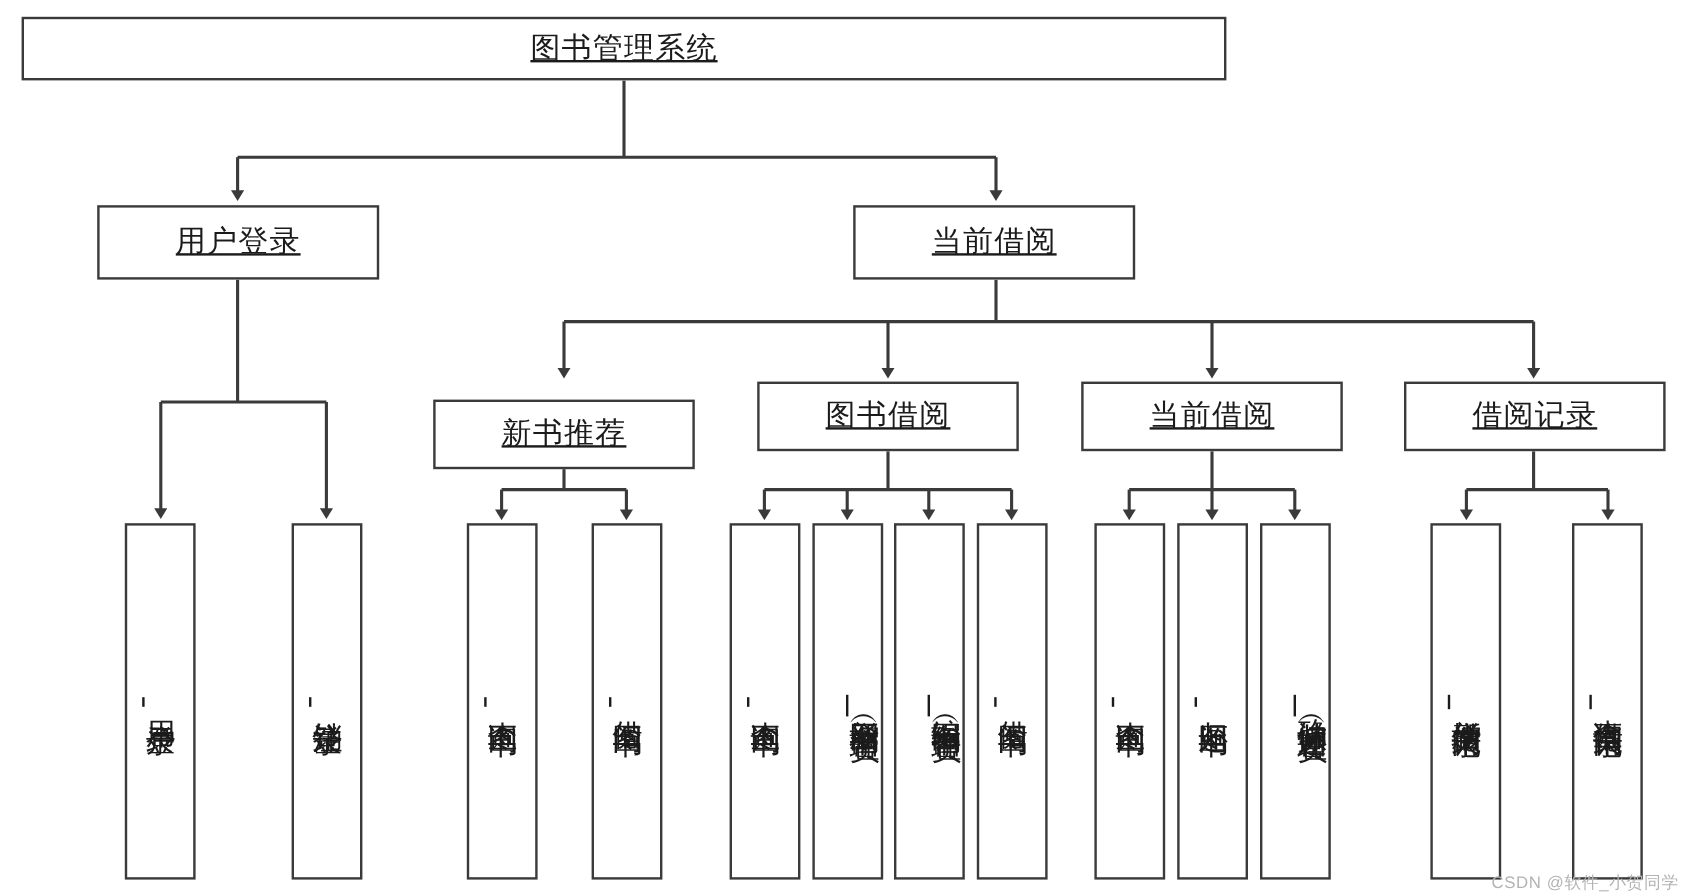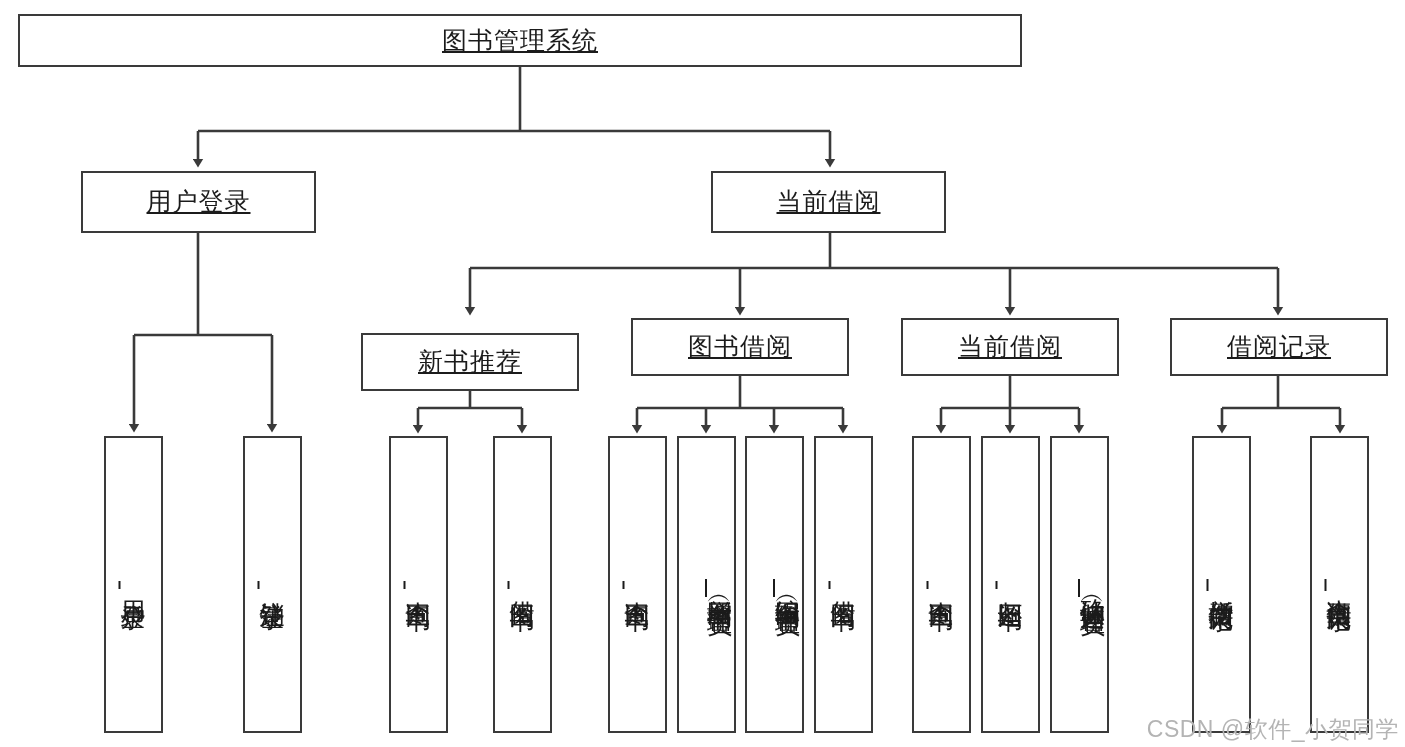--- a/index.html
+++ b/index.html
@@ -56,21 +56,21 @@
     padding-top: 0;
   }
   .node.vert .vtext {
     display: block;
     text-align: center;
   }
   #watermark {
     position: absolute;
     right: 6px;
     bottom: 2px;
-    font-size: 23px;
+    font-size: 14px;
     color: #b4b4b4;
     letter-spacing: 0.5px;
     white-space: nowrap;
   }
 </style>
 </head>
 <body>
 
 <div id="canvas">
 

